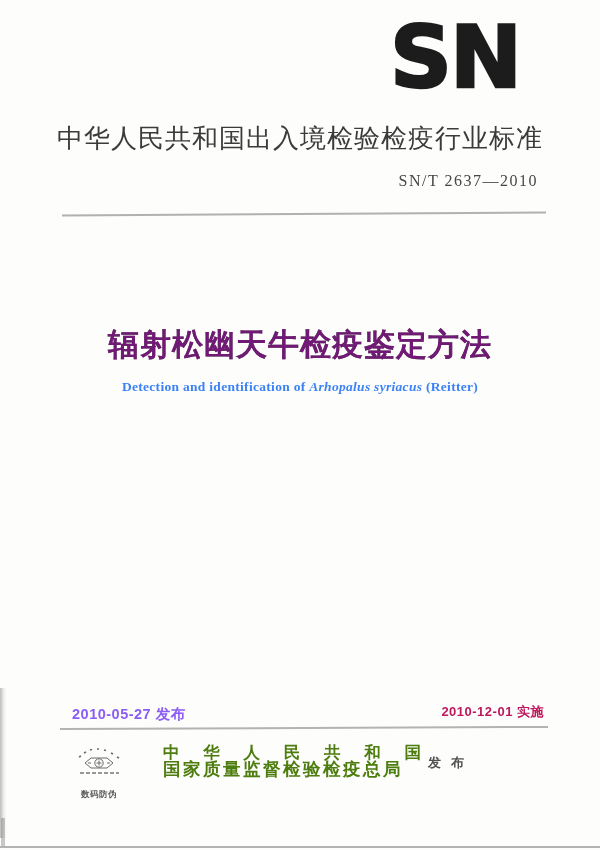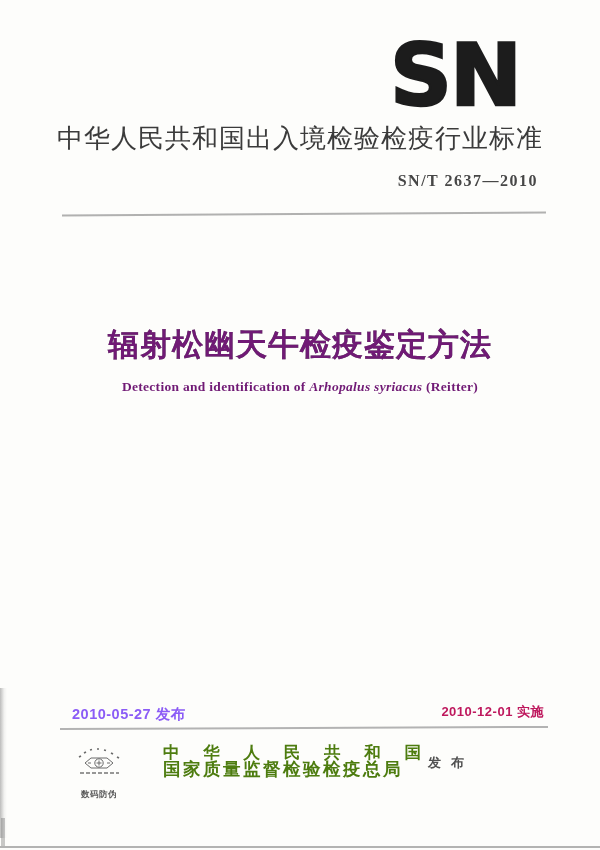--- a/index.html
+++ b/index.html
@@ -5,57 +5,57 @@
   html,body{margin:0;padding:0;}
   body{
     width:600px;height:850px;position:relative;overflow:hidden;
     background:#fdfdfb;
     font-family:"Liberation Sans","DejaVu Sans",sans-serif;
   }
   .abs{position:absolute;}
 
   
   .sn-logo{
-    top:32px;right:80px;
+    top:14px;right:80px;
     font-family:"DejaVu Sans","Liberation Sans",sans-serif;
     font-weight:bold;font-size:86px;line-height:1;
     color:#1c1c1c;-webkit-text-stroke:2.5px #1c1c1c;
     letter-spacing:-2px;
     text-shadow:0 0 1px #2a2a2a;
   }
 
   
   .header-title{
     top:121px;left:30px;right:30px;text-align:center;
     font-size:26px;font-weight:normal;letter-spacing:1px;
     color:#3b3b3b;
   }
   .std-number{
     top:172px;right:62px;
     font-family:"Liberation Serif","DejaVu Serif",serif;
-    font-size:16px;letter-spacing:1.5px;color:#474747;font-weight:bold;
+    font-size:16px;letter-spacing:1.5px;color:#474747;font-weight:normal;
   }
   .rule-top{
     top:213px;left:62px;width:484px;height:0;
     border-top:2px solid #9d9d9d;
     transform:rotate(-0.35deg);
     opacity:.8;
   }
 
   
   .main-title{
     top:324px;left:0;right:0;text-align:center;
     font-size:31px;font-weight:bold;letter-spacing:1px;
     color:#701a75;
     text-shadow:0 0 .5px #666;
   }
   .english-title{
     top:379px;left:0;right:0;text-align:center;
     font-family:"Liberation Serif","DejaVu Serif",serif;
-    font-size:13.5px;font-weight:bold;color:#701a75;
+    font-size:13.5px;font-weight:bold;color:#3b82f6;
     letter-spacing:.3px;
   }
   .english-title .latin{font-style:italic;}
 
   
   .issue-date{
     top:705px;left:72px;
     font-size:14.5px;color:#8b5cf6;font-weight:bold;letter-spacing:.5px;
   }
   .impl-date{

